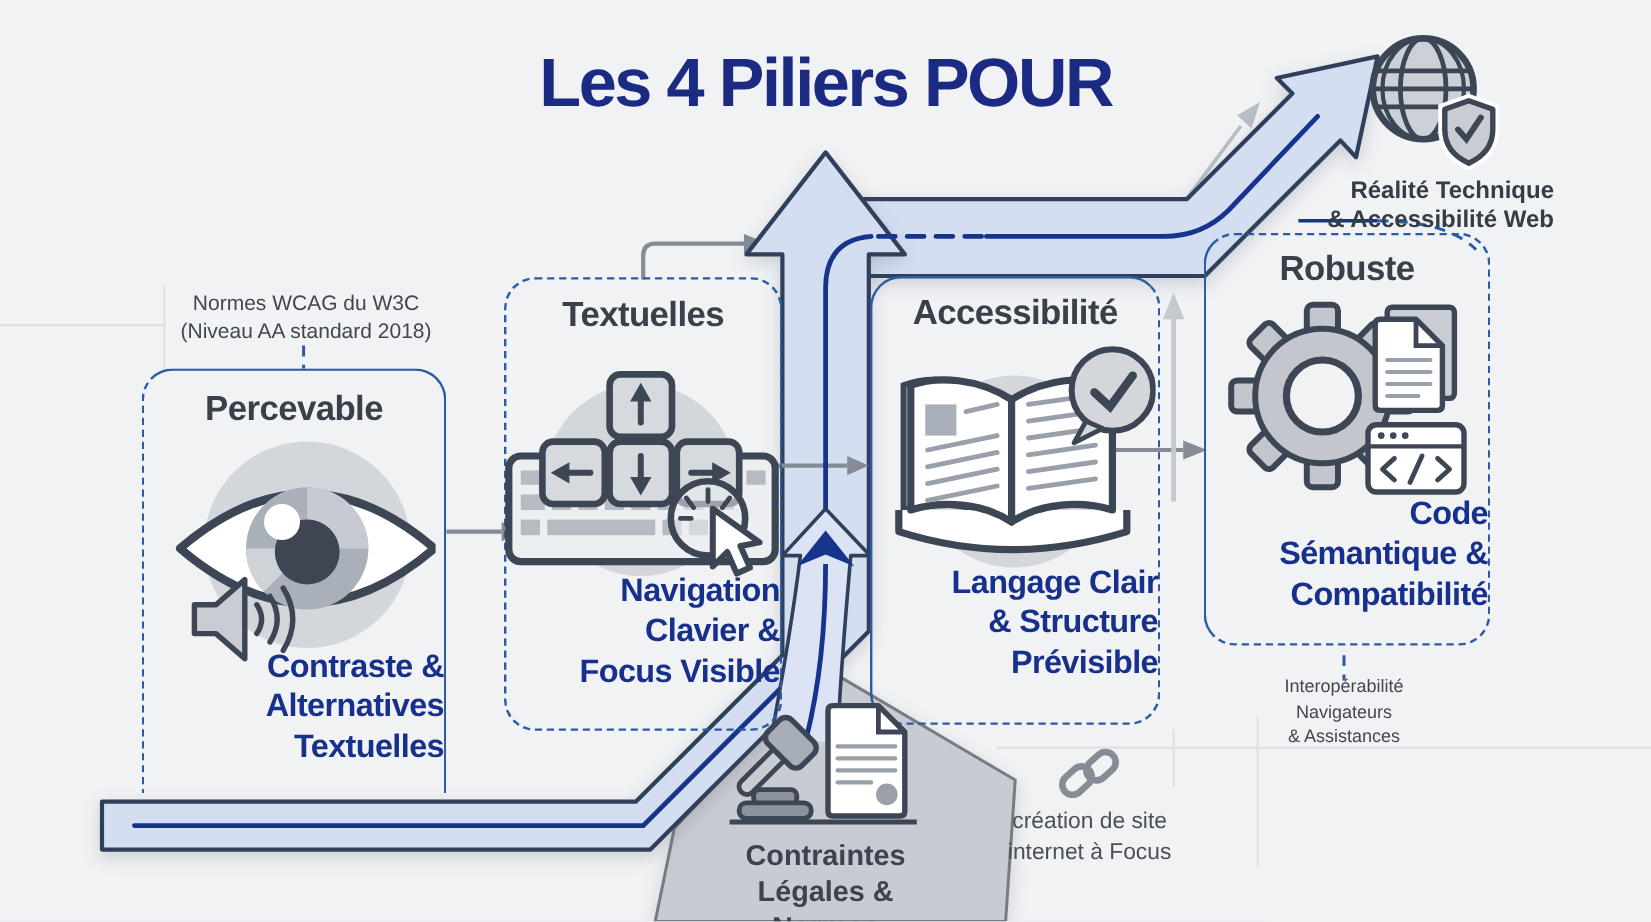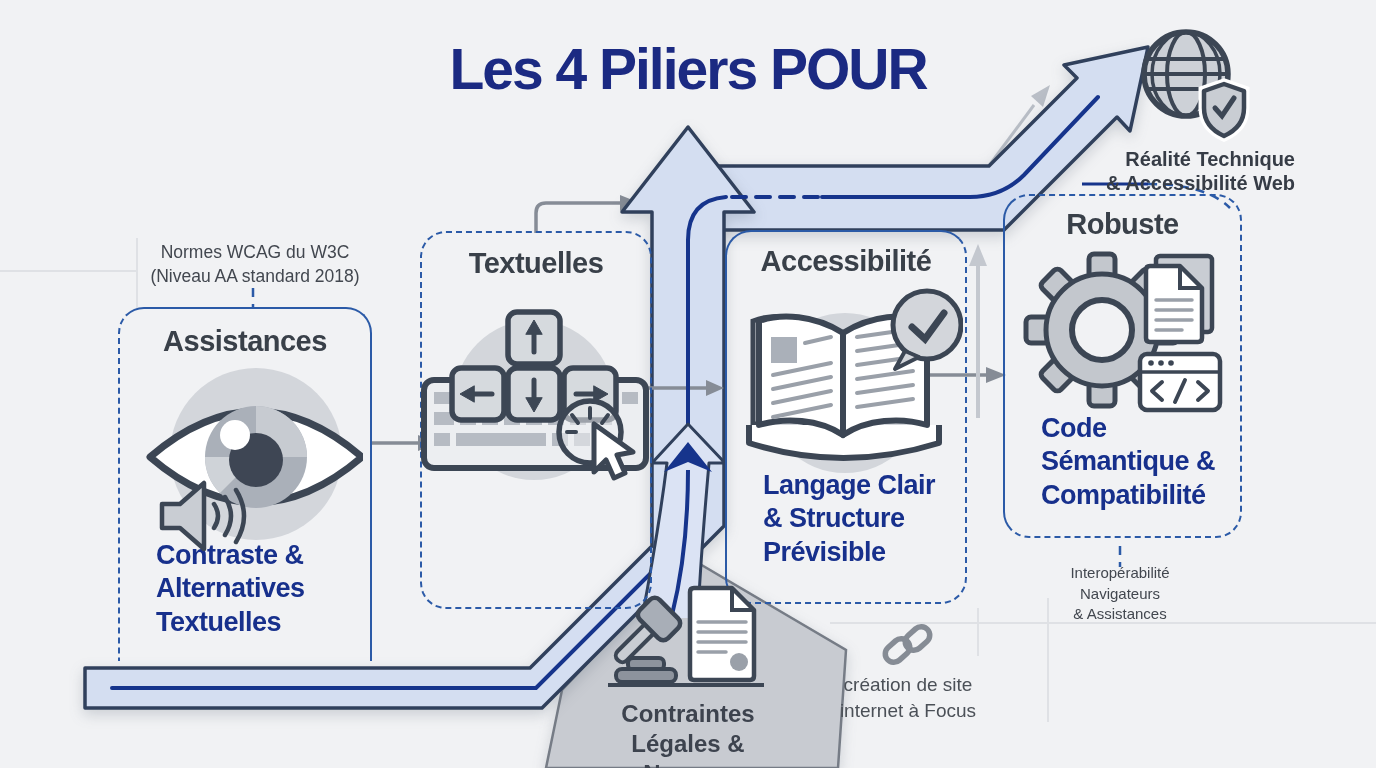--- a/index.html
+++ b/index.html
@@ -11,22 +11,22 @@
 
   .title{left:0;right:0;top:36px;text-align:center;font-size:57px;font-weight:bold;
          color:#1b2a82;letter-spacing:-2px;}
 
   .small-note{color:#42474f;font-size:17.5px;line-height:1.38;text-align:center;}
   .wcag-note{left:133px;top:240px;width:244px;}
 
   .box{border:2.5px solid #2b5aa7;border-radius:26px;}
   .box .heading{position:absolute;left:0;right:0;text-align:center;
                 font-size:29px;font-weight:bold;color:#394049;letter-spacing:-0.5px;}
-  .pillar-body{position:absolute;left:0;right:0;text-align:left;font-size:27px;
-               font-weight:bold;color:#17308c;line-height:1.24;letter-spacing:-0.5px;margin-left:36px;}
+  .pillar-body{position:absolute;left:0;right:0;text-align:right;font-size:27px;
+               font-weight:bold;color:#17308c;line-height:1.24;letter-spacing:-0.5px;}
 
   .box-percevable{left:118px;top:307px;width:250px;height:352px;
                   border-left-style:dashed;border-bottom:none;border-radius:26px 26px 0 0;}
   .box-utilisable{left:420px;top:231px;width:228px;height:374px;border-style:dashed;}
   .box-comprehensible{left:725px;top:230px;width:238px;height:370px;
                   border-right-style:dashed;border-bottom-style:dashed;}
   .box-robuste{left:1003px;top:194px;width:235px;height:340px;border-style:dashed;
                   border-left-style:solid;}
 
   .goal-label{left:1085px;top:132px;width:210px;text-align:right;font-size:20px;
@@ -110,41 +110,44 @@
       <path d="M688,470 C688,530 682,575 672,615" fill="none" stroke="#16348c" stroke-width="4"></path>
     </g>
   </svg>
 
   <div class="abs title">Les 4 Piliers POUR</div>
 
   <div class="abs small-note ml wcag-note">Normes WCAG du W3C
 (Niveau AA standard 2018)</div>
 
   <div class="abs box box-percevable">
-    <div class="heading" style="top:16px;">Assistances</div>
+    <div class="heading" style="top:16px;">Percevable</div>
     <div class="pillar-body ml" style="top:230px;">Contraste &amp;
 Alternatives
 Textuelles</div>
   </div>
   <svg class="abs icon-wrap" style="left:128px;top:362px;" width="235" height="190">
     <circle cx="128" cy="92" r="86" fill="#d3d6db"></circle>
     <path d="M22,95 Q128,4 234,95 Q128,186 22,95 Z" fill="#ffffff" stroke="#3c4654" stroke-width="7" stroke-linejoin="round"></path>
     <circle cx="128" cy="95" r="51" fill="#aab0b9"></circle>
     <path d="M128,95 L128,44 A51,51 0 0 1 179,95 Z" fill="#c7cbd1"></path>
     <path d="M128,95 L92,131 A51,51 0 0 1 77,95 Z" fill="#cfd3d8"></path>
     <circle cx="128" cy="98" r="27" fill="#3e4654"></circle>
     <circle cx="107" cy="73" r="15" fill="#ffffff"></circle>
     <g>
       <path d="M34,142 H52 L76,121 V187 L52,166 H34 Z" fill="#c9cdd3" stroke="#3c4654" stroke-width="4.5" stroke-linejoin="round"></path>
       <path d="M86,142 Q94,154 86,166 M97,135 Q109,154 97,173 M108,128 Q124,154 108,180" fill="none" stroke="#3c4654" stroke-width="4.5" stroke-linecap="round"></path>
     </g>
   </svg>
 
   <div class="abs box box-utilisable">
     <div class="heading" style="top:14px;">Textuelles</div>
+    <div class="pillar-body ml" style="top:243px;">Navigation
+Clavier &amp;
+Focus Visible</div>
   </div>
   <svg class="abs icon-wrap" style="left:416px;top:292px;" width="240" height="190">
     <circle cx="118" cy="108" r="80" fill="#d3d6db"></circle>
     <rect x="8" y="88" width="222" height="88" rx="10" fill="#eceef1" stroke="#3c4654" stroke-width="6"></rect>
     <g fill="#b6bbc3">
       <rect x="18" y="100" width="16" height="12"></rect>
         <rect x="40" y="100" width="16" height="12"></rect>
       <rect x="184" y="100" width="16" height="12"></rect>
         <rect x="206" y="100" width="16" height="12"></rect>
       <rect x="18" y="120" width="20" height="13"></rect>

